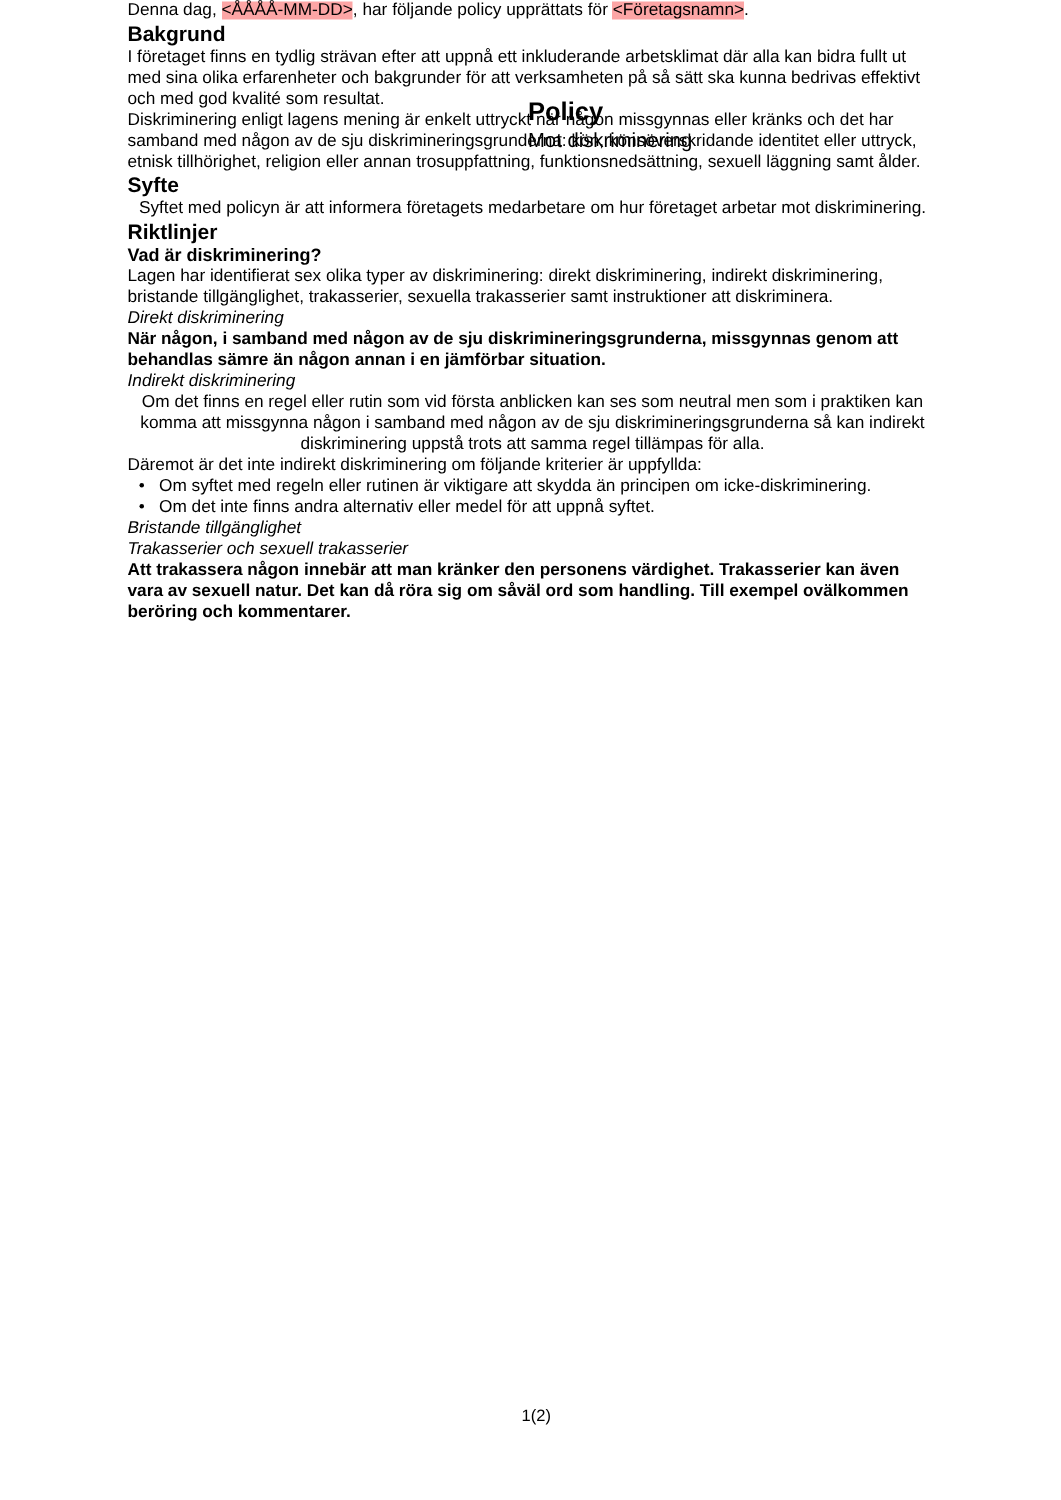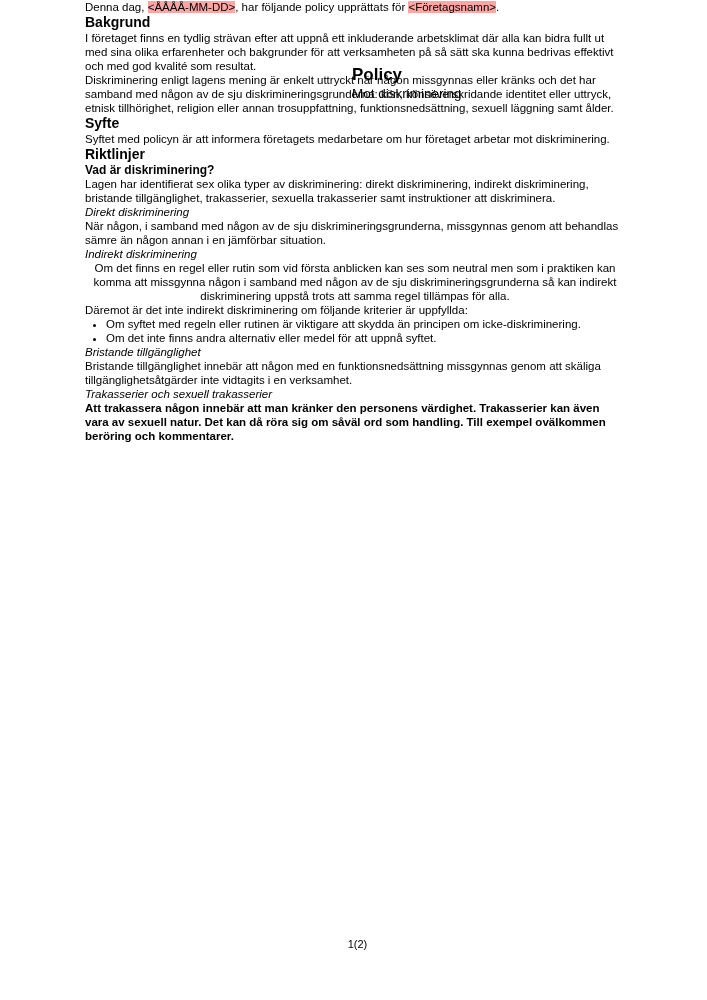--- a/index.html
+++ b/index.html
@@ -63,26 +63,26 @@
   h4.italic-heading {
     font-size: 11.5px;
     font-weight: normal;
     font-style: italic;
     line-height: 14px;
   }
   .mt-bakgrund-h { margin-top: 30px; }
   .mt-bakgrund-p1 { margin-top: 5px; }
   .mt-bakgrund-p2 { margin-top: 14px; }
   .mt-syfte-h { margin-top: 26px; }
-  .mt-syfte-p { margin-top: 3px; }
+  .mt-syfte-p { margin-top: 3px; text-align: center; }
   .mt-riktlinjer-h { margin-top: 27px; }
   .mt-vad-h { margin-top: 12px; }
   .mt-vad-p { margin-top: 4px; }
   .mt-direkt-h { margin-top: 15px; }
-  .mt-direkt-p { margin-top: 2px; }
+  .mt-direkt-p { margin-top: 2px; font-weight: bold; }
   .mt-indirekt-h { margin-top: 18px; }
   .mt-indirekt-p { margin-top: 2px; text-align: center; }
   .mt-daremot-p { margin-top: 14px; }
   .mt-bullets { margin-top: 9px; }
   .mt-bristande-h { margin-top: 20px; }
   .mt-bristande-p { margin-top: 2px; }
   .mt-trakasserier-h { margin-top: 15px; }
   .mt-trakasserier-p { margin-top: 2px; font-weight: bold; }
   ul.bullet-list {
     list-style: disc;
@@ -133,21 +133,20 @@
 
     <h4 class="italic-heading mt-indirekt-h">Indirekt diskriminering</h4>
     <p class="body-text mt-indirekt-p">Om det finns en regel eller rutin som vid första anblicken kan ses som neutral men som i praktiken kan komma att missgynna någon i samband med någon av de sju diskrimineringsgrunderna så kan indirekt diskriminering uppstå trots att samma regel tillämpas för alla.</p>
     <p class="body-text mt-daremot-p">Däremot är det inte indirekt diskriminering om följande kriterier är uppfyllda:</p>
     <ul class="bullet-list mt-bullets">
       <li>Om syftet med regeln eller rutinen är viktigare att skydda än principen om icke-diskriminering.</li>
       <li>Om det inte finns andra alternativ eller medel för att uppnå syftet.</li>
     </ul>
 
     <h4 class="italic-heading mt-bristande-h">Bristande tillgänglighet</h4>
-    <p class="body-text mt-bristande-p">Bristande tillgänglighet innebär att någon med en funktionsnedsättning missgynnas genom att skäliga tillgänglighetsåtgärder inte vidtagits i en verksamhet.</p>
 
     <h4 class="italic-heading mt-trakasserier-h">Trakasserier och sexuell trakasserier</h4>
     <p class="body-text mt-trakasserier-p">Att trakassera någon innebär att man kränker den personens värdighet. Trakasserier kan även vara av sexuell natur. Det kan då röra sig om såväl ord som handling. Till exempel ovälkommen beröring och kommentarer.</p>
 
   </div>
 
   <div class="footer">1(2)</div>
 
 </div>
 

